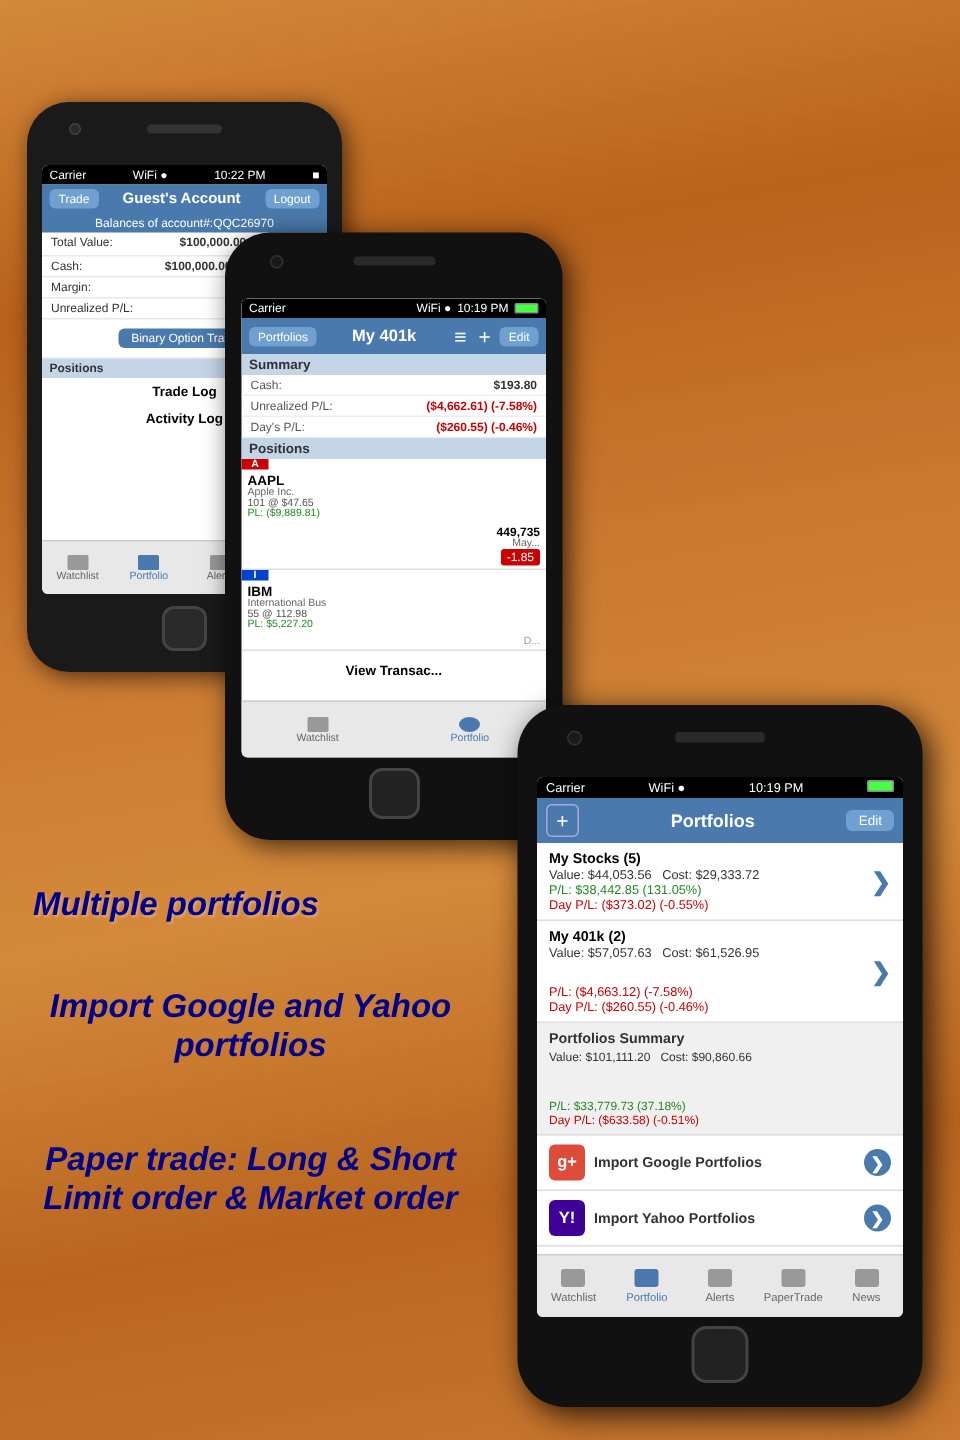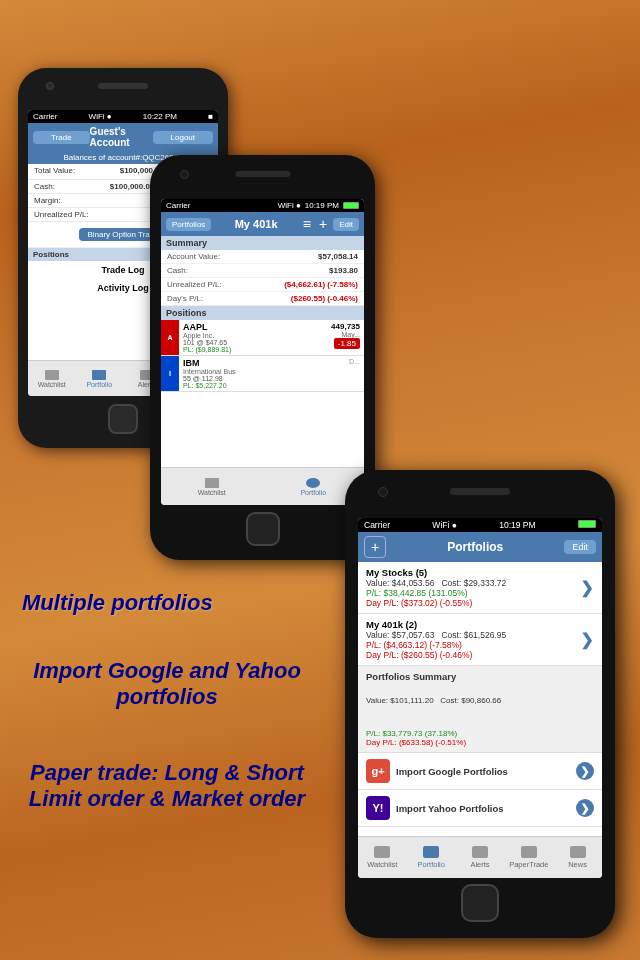--- a/index.html
+++ b/index.html
@@ -101,21 +101,21 @@
       align-items: center;
       justify-content: space-between;
       padding: 3px 5px;
     }
     .p1-nav-bar .btn-small {
       background: #6fa0d0;
       color: #fff;
       border: none;
       border-radius: 4px;
       font-size: 8px;
-      padding: 2px 18px;
+      padding: 2px 6px;
       text-align: center;
     }
     .p1-nav-bar .title {
       color: #fff;
       font-size: 10px;
       font-weight: bold;
     }
     .p1-account-row {
       background: #4a7aad;
       color: #fff;
@@ -297,20 +297,21 @@
       border-bottom: 1px solid #eee;
       font-size: 8px;
     }
     .p2-data-row .lbl { color: #555; }
     .p2-data-row .val { color: #333; font-weight: bold; }
     .p2-red { color: #cc0000 !important; }
     .p2-position-row {
       display: flex;
       border-bottom: 1px solid #ddd;
       align-items: stretch;
+      flex-direction: column;
     }
     .p2-pos-icon {
       width: 18px;
       background: #cc0000;
       display: flex;
       align-items: center;
       justify-content: center;
       color: #fff;
       font-size: 7px;
       font-weight: bold;
@@ -472,21 +473,21 @@
     .p3-chevron {
       color: #4a7aad;
       font-size: 16px;
       font-weight: bold;
     }
     .p3-summary-section {
       background: #f0f0f0;
       padding: 5px 8px;
       border-bottom: 1px solid #ddd;
     }
-    .p3-summary-title { font-weight: bold; font-size: 9.5px; color: #333; margin-bottom: 14px; }
+    .p3-summary-title { font-weight: bold; font-size: 9.5px; color: #333; margin-bottom: 2px; }
     .p3-summary-row { font-size: 8px; color: #333; }
     .p3-import-btn {
       display: flex;
       align-items: center;
       border-bottom: 1px solid #ddd;
       padding: 6px 8px;
       gap: 6px;
     }
     .p3-import-icon-g {
       width: 24px;
@@ -690,24 +691,20 @@
     <div class="p2-nav-bar">
       <button class="p2-btn">Portfolios</button>
       <span class="p2-nav-title">My 401k</span>
       <button class="p2-icon-btn">≡</button>
       <button class="p2-icon-btn">+</button>
       <button class="p2-btn">Edit</button>
     </div>
 
     <div class="p2-section">Summary</div>
     <div class="p2-data-row">
-      <span class="lbl">Account Value:</span>
-      <span class="val">$57,058.14</span>
-    </div>
-    <div class="p2-data-row">
       <span class="lbl">Cash:</span>
       <span class="val">$193.80</span>
     </div>
     <div class="p2-data-row">
       <span class="lbl">Unrealized P/L:</span>
       <span class="val p2-red">($4,662.61) (-7.58%)</span>
     </div>
     <div class="p2-data-row">
       <span class="lbl">Day's P/L:</span>
       <span class="val p2-red">($260.55) (-0.46%)</span>
@@ -736,20 +733,21 @@
         <div class="p2-pos-ticker">IBM</div>
         <div class="p2-pos-name">International Bus</div>
         <div class="p2-pos-detail">55 @ 112.98</div>
         <div class="p2-pos-pl">PL: $5,227.20</div>
       </div>
       <div class="p2-pos-right">
         <span style="font-size:7px;color:#999;">D...</span>
       </div>
     </div>
 
+    <div class="p2-view-trans">View Transac...</div>
 
     <div class="p2-bottom-tabs">
       <div class="p2-tab">
         <div style="width:14px;height:10px;background:#999;border-radius:1px;margin-bottom:1px;"></div>
         <span>Watchlist</span>
       </div>
       <div class="p2-tab active">
         <div style="width:14px;height:10px;background:#4a7aad;border-radius:50%;margin-bottom:1px;"></div>
         <span>Portfolio</span>
       </div>
@@ -783,21 +781,21 @@
         <div class="p3-port-pl">P/L: $38,442.85 (131.05%)</div>
         <div class="p3-port-day">Day P/L: ($373.02) (-0.55%)</div>
       </div>
       <div class="p3-chevron">❯</div>
     </div>
 
     <div class="p3-portfolio-item">
       <div class="p3-port-info">
         <div class="p3-port-name">My 401k (2)</div>
         <div class="p3-port-val">Value: $57,057.63 &nbsp; Cost: $61,526.95</div>
-        <div style="color:#cc0000;font-size:8.5px;">P/L: ($4,663.12) (-7.58%)</div>
+        <div style="color:#cc0000;font-size:8.5px;margin-top:16px;">P/L: ($4,663.12) (-7.58%)</div>
         <div style="color:#cc0000;font-size:8.5px;">Day P/L: ($260.55) (-0.46%)</div>
       </div>
       <div class="p3-chevron">❯</div>
     </div>
 
     <div class="p3-summary-section">
       <div class="p3-summary-title">Portfolios Summary</div>
       <div class="p3-summary-row">Value: $101,111.20 &nbsp; Cost: $90,860.66</div>
       <div class="p3-summary-row" style="color:#228B22;margin-top:24px;">P/L: $33,779.73 (37.18%)</div>
       <div class="p3-summary-row" style="color:#cc0000;">Day P/L: ($633.58) (-0.51%)</div>

